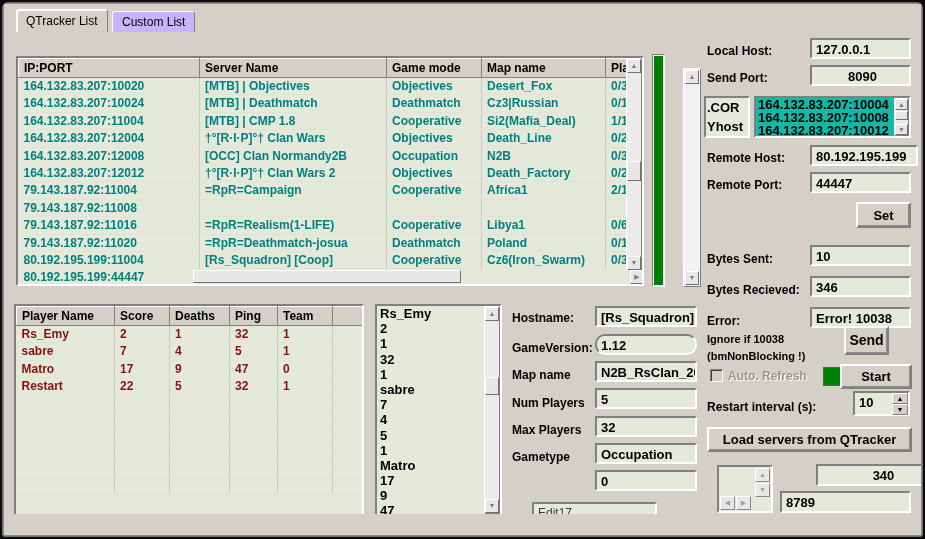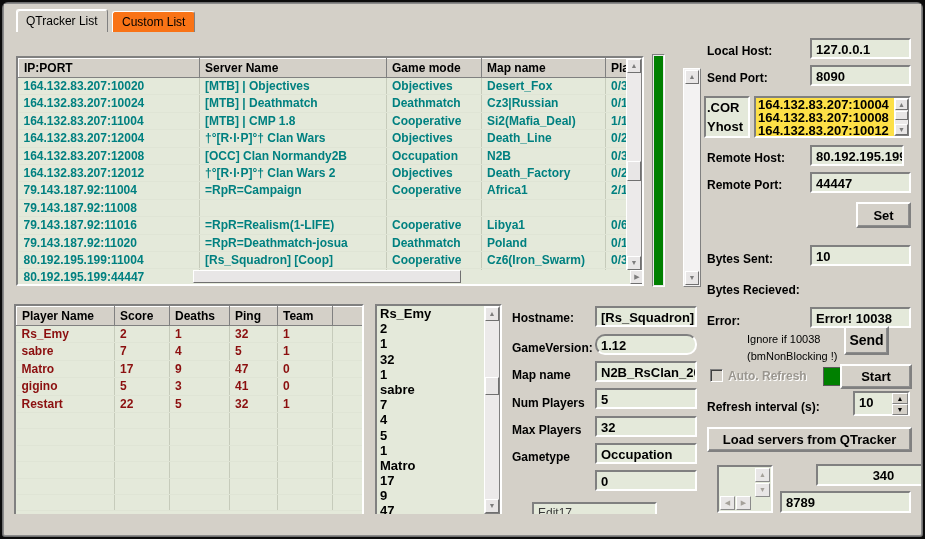--- a/index.html
+++ b/index.html
@@ -76,21 +76,21 @@
   }
 
   
   .tabstrip { position: absolute; left: 12px; top: 5px; height: 22px; }
   .tab {
     display: inline-block;
     height: 21px;
     padding: 3px 9px 0 9px;
     font-size: 12px;
     color: #000;
-    background: #f97316;
+    background: #c4b5fd;
     border: 1px solid #fff;
     border-right-color: #808080;
     border-bottom: none;
     border-radius: 3px 3px 0 0;
     vertical-align: bottom;
     position: relative;
   }
   .tab.active {
     height: 23px;
     padding-top: 4px;
@@ -178,21 +178,21 @@
     border-color: #fff #808080 #808080 #fff;
   }
   #side-scroll .sb-btn { left: 1px; }
 
   
   .lbl {
     position: absolute;
     font-size: 12px; font-weight: bold; color: #000;
     white-space: nowrap;
   }
-  .lbl.plain { font-weight: normal; margin-left: 40px; }
+  .lbl.plain { font-weight: bold; }
   .field {
     position: absolute;
     background: #e4e9da;
     border: 2px solid;
     border-color: #808080 #fff #fff #808080;
     font-size: 13px; font-weight: bold; color: #000;
     padding: 1px 0 0 4px;
     line-height: 17px;
     white-space: nowrap;
     overflow: hidden;
@@ -218,21 +218,21 @@
     border: 2px solid;
     border-color: #808080 #fff #fff #808080;
     font-size: 13px; font-weight: bold; color: #000;
     line-height: 19px;
     padding-left: 1px;
     overflow: hidden;
   }
   #cor-listbox {
     position: absolute;
     left: 750px; top: 92px; width: 157px; height: 42px;
-    background: #fde047;
+    background: #14b8a6;
     border: 2px solid;
     border-color: #808080 #fff #fff #808080;
     overflow: hidden;
   }
   #cor-listbox .li {
     font-size: 13px; font-weight: bold; color: #000;
     line-height: 13.2px; height: 13.2px;
     padding-left: 2px;
     white-space: nowrap;
     overflow: hidden;
@@ -466,66 +466,67 @@
 
       <div id="side-scroll">
         <div class="sb-btn" style="top:1px;">▲</div>
         <div class="sb-btn" style="bottom:1px;">▼</div>
       </div>
 
       <div class="lbl" style="left:703px; top:40px;">Local Host:</div>
       <div class="field" style="left:806px; top:34px; width:101px; height:21px;">127.0.0.1</div>
 
       <div class="lbl" style="left:703px; top:67px;">Send Port:</div>
-      <div class="field" style="left:806px; top:61px; width:101px; height:21px;">8090</div>
+      <div class="field" style="left:806px; top:61px; width:101px; height:21px;text-align:center;">8090</div>
 
       <div id="cor-label">
         <div>.COR</div>
         <div>Yhost</div>
       </div>
 
       <div id="cor-listbox">
         <div class="li">164.132.83.207:10004</div>
         <div class="li">164.132.83.207:10008</div>
         <div class="li">164.132.83.207:10012</div>
         <div class="sb sb-v" style="right:0; top:0; width:15px; height:38px; background:#eceaea;">
           <div class="sb-btn" style="left:0; top:0; width:13px; height:11px; line-height:9px;">▲</div>
           <div class="sb-thumb" style="left:0; top:12px; width:13px; height:9px;"></div>
           <div class="sb-btn" style="left:0; bottom:0; width:13px; height:11px; line-height:9px;">▼</div>
         </div>
       </div>
 
       <div class="lbl" style="left:703px; top:147px;">Remote Host:</div>
-      <div class="field" style="left:806px; top:141px; width:94px; height:21px;">80.192.195.199</div>
+      <div class="field" style="left:806px; top:141px; width:108px; height:21px;">80.192.195.199</div>
 
       <div class="lbl" style="left:703px; top:174px;">Remote Port:</div>
       <div class="field" style="left:806px; top:168px; width:101px; height:21px;">44447</div>
 
       <div class="btn" style="left:852px; top:198px; width:55px; height:26px; line-height:23px;">Set</div>
 
       <div class="lbl" style="left:703px; top:248px;">Bytes Sent:</div>
       <div class="field" style="left:806px; top:241px; width:101px; height:21px;">10</div>
 
       <div class="lbl" style="left:703px; top:279px;">Bytes Recieved:</div>
+      <div class="field" style="left:806px; top:272px; width:101px; height:21px;">346</div>
 
       <div class="lbl" style="left:703px; top:310px;">Error:</div>
       <div class="field" style="left:806px; top:303px; width:101px; height:21px;">Error! 10038</div>
 
       <div class="lbl plain" style="left:703px; top:329px; font-size:11px;">Ignore if 10038</div>
       <div class="lbl plain" style="left:703px; top:346px; font-size:11px;">(bmNonBlocking !)</div>
 
       <div class="btn" style="left:840px; top:322px; width:45px; height:29px; line-height:25px; font-size:14px;">Send</div>
 
       <div class="cbox" style="left:706px; top:365px;"></div>
       <div class="lbl cbox-label" style="left:724px; top:365px;">Auto. Refresh</div>
       <div id="green-box"></div>
 
       <div class="btn" style="left:836px; top:360px; width:72px; height:25px; line-height:21px;">Start Game</div>
 
-      <div class="lbl" style="left:703px; top:396px;">Refresh interval (s):</div>
+      <div class="lbl" style="left:703px; top:396px;">Restart interval (s):</div>
       <div class="spin-wrap" style="left:849px; top:387px; width:57px; height:25px;">
         <span style="position:absolute; left:4px; top:2px; font-size:13px; font-weight:bold;">10</span>
         <div class="spin-btns">
           <div class="spin-btn">▲</div>
           <div class="spin-btn">▼</div>
         </div>
       </div>
 
       <div class="btn" style="left:703px; top:423px; width:205px; height:25px; line-height:21px;">Load servers from QTracker</div>
 
@@ -574,28 +575,20 @@
                 <td>4</td>
                 <td>5</td>
                 <td>1</td>
                 <td></td>
               </tr>
             <tr>
                 <td>Matro</td>
                 <td>17</td>
                 <td>9</td>
                 <td>47</td>
-                <td>0</td>
-                <td></td>
-              </tr>
-            <tr>
-                <td>gigino</td>
-                <td>5</td>
-                <td>3</td>
-                <td>41</td>
                 <td>0</td>
                 <td></td>
               </tr>
             <tr>
                 <td>Restart</td>
                 <td>22</td>
                 <td>5</td>
                 <td>32</td>
                 <td>1</td>
                 <td></td>

